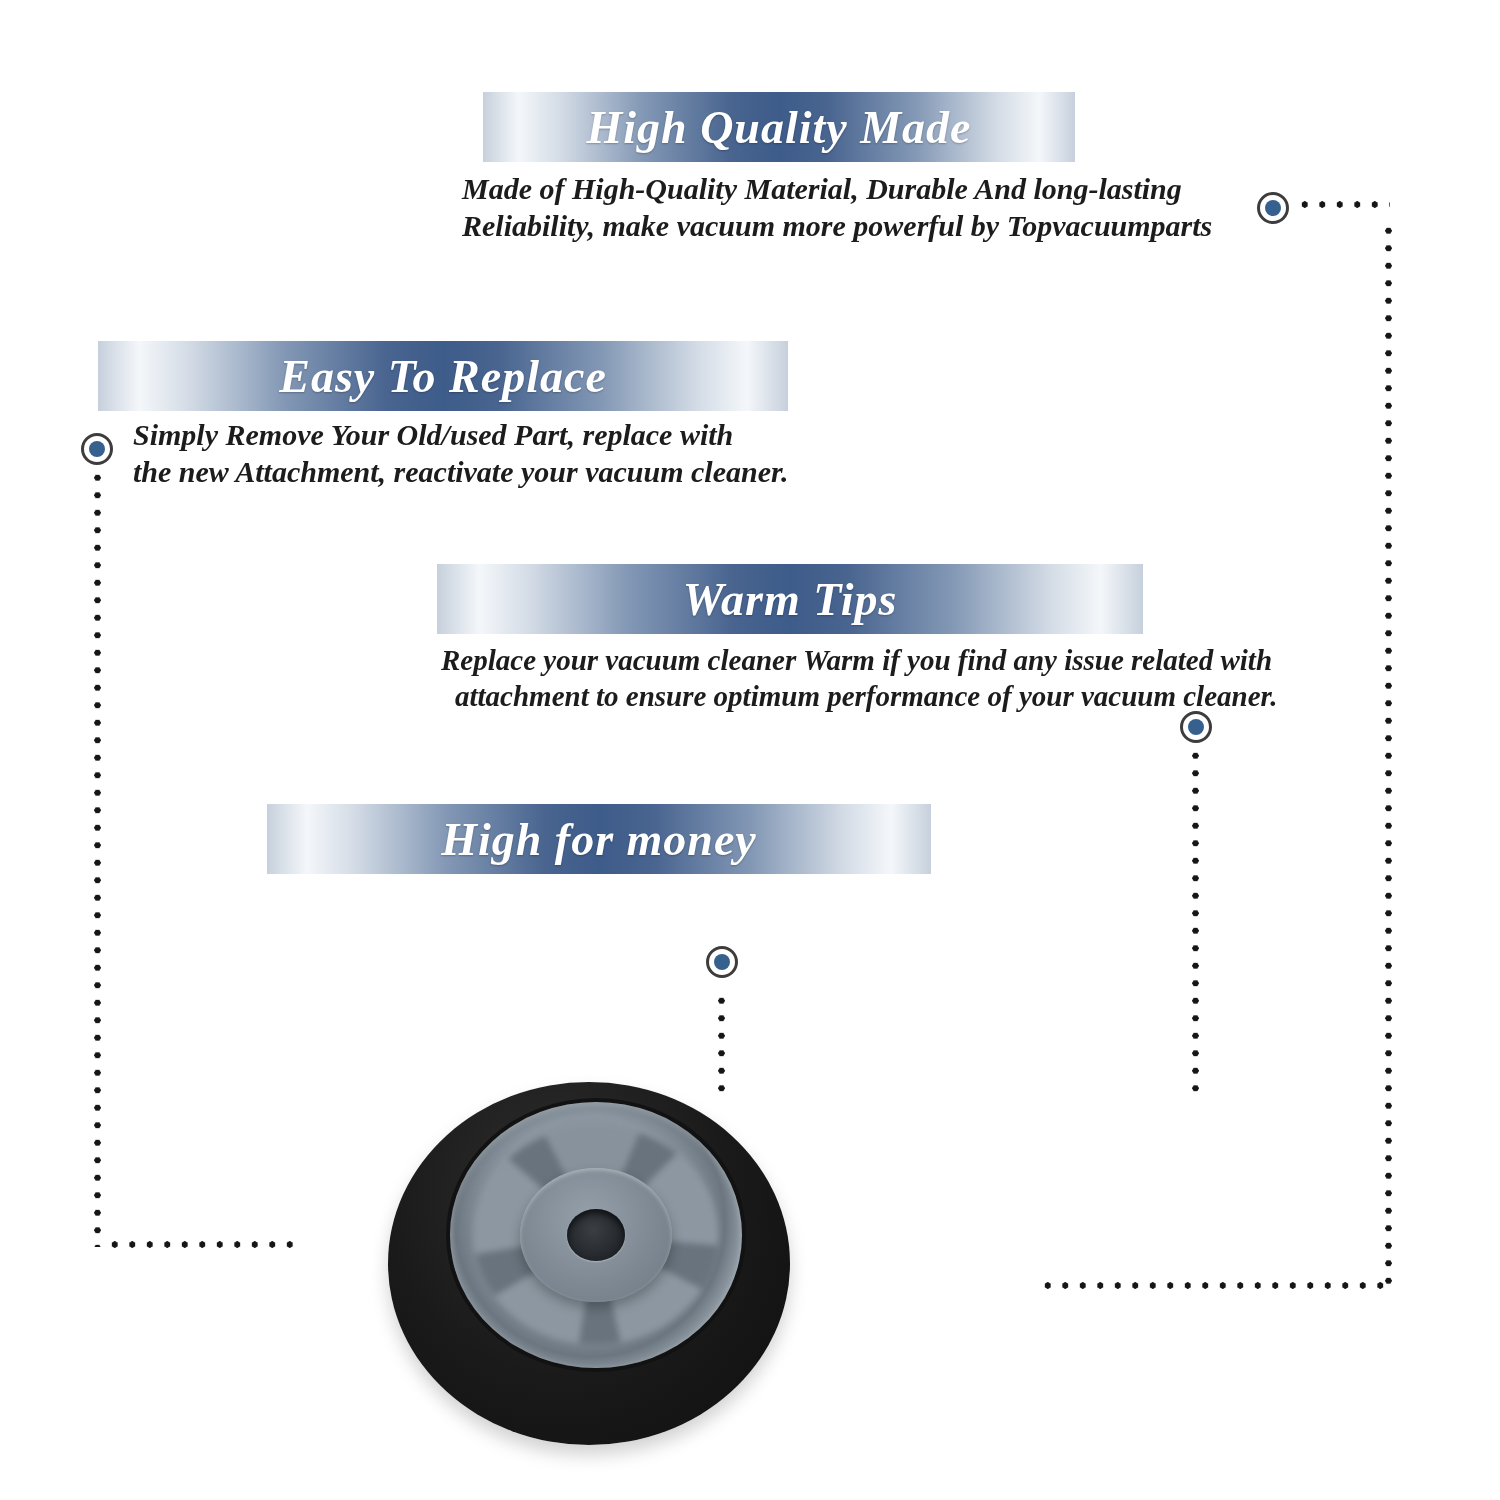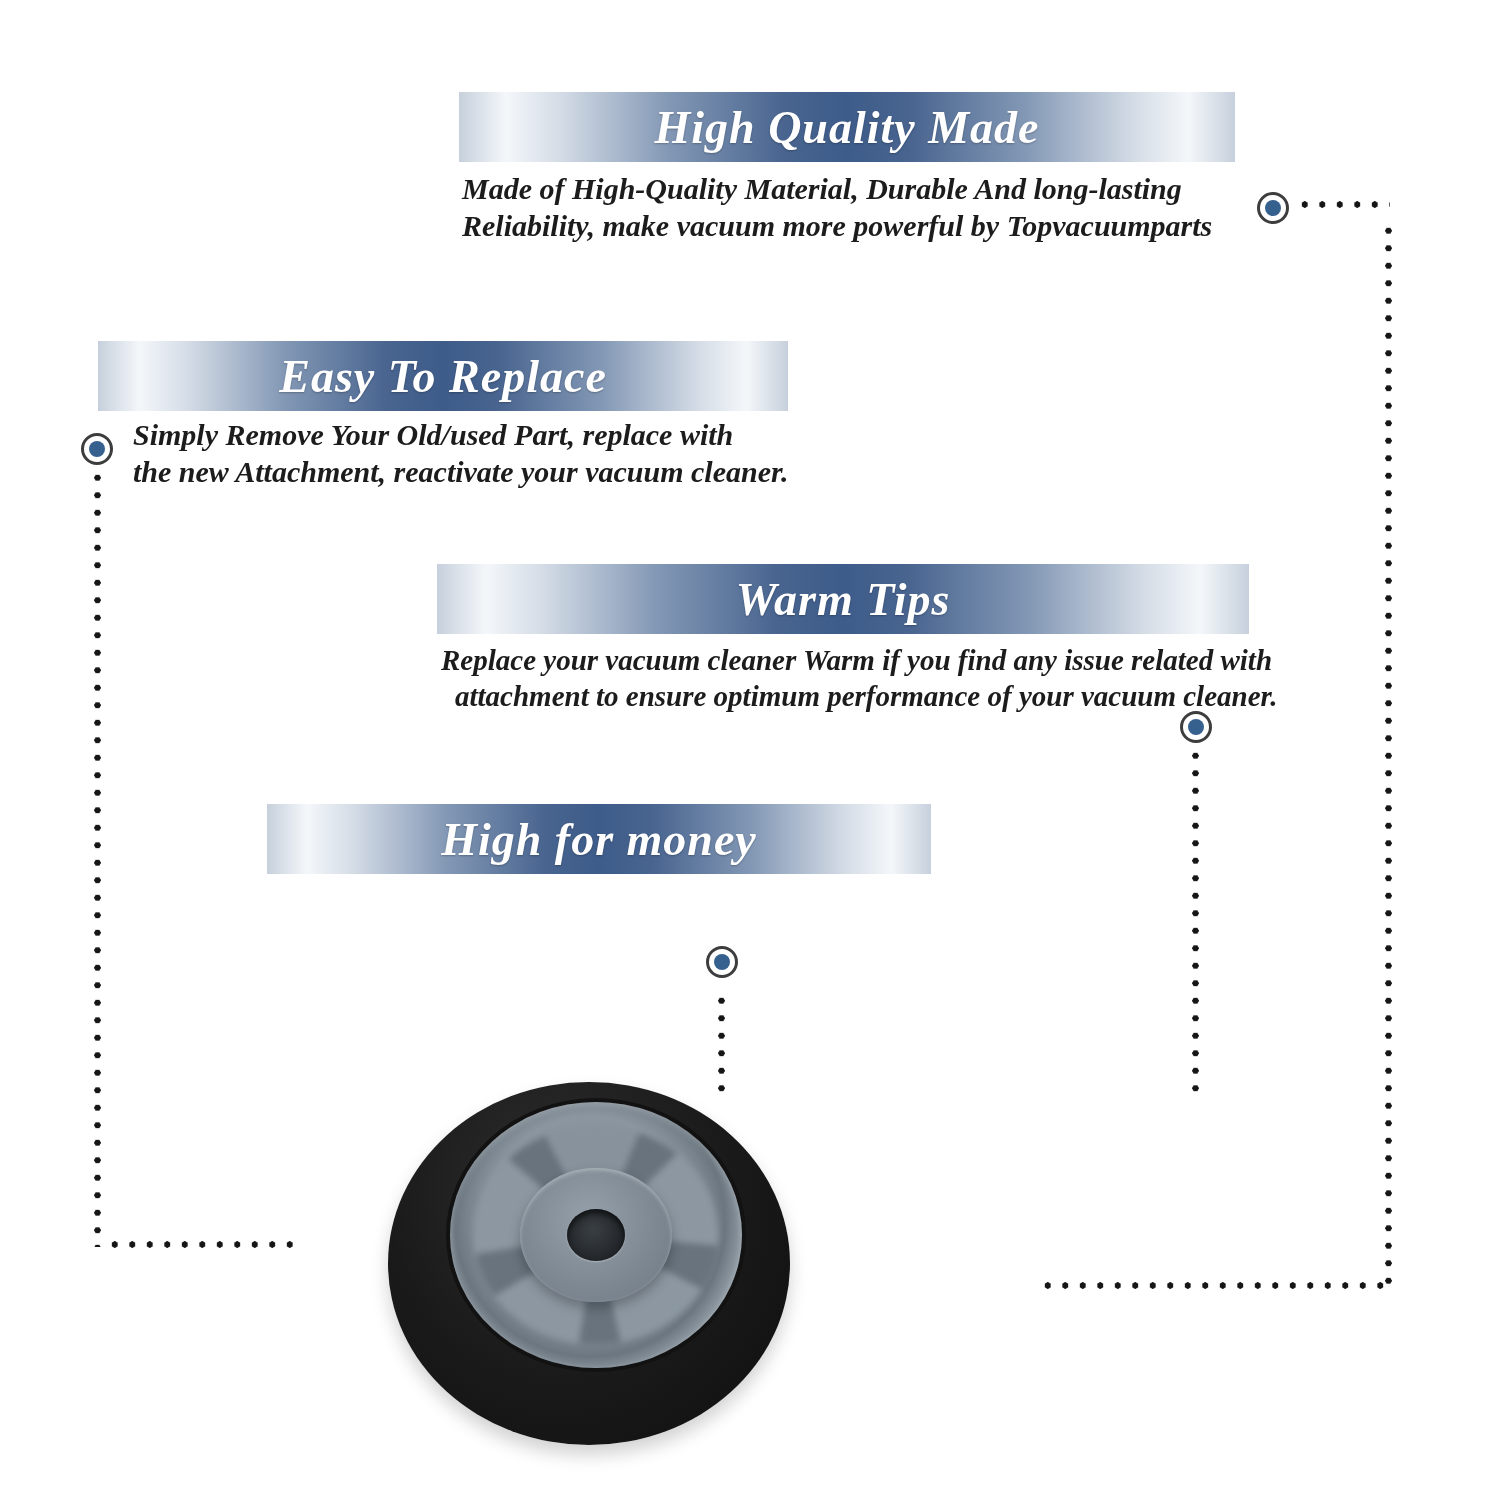--- a/index.html
+++ b/index.html
@@ -59,21 +59,21 @@
     box-shadow:0 6px 12px rgba(0,0,0,0.25), inset 0 2px 4px rgba(255,255,255,0.35);}
   .hole{left:50%;top:50%;transform:translate(-50%,-50%);width:58px;height:52px;border-radius:50%;
     background:radial-gradient(circle at 45% 40%,#3a3f44 0%,#22262a 70%);
     box-shadow:inset 0 4px 7px rgba(0,0,0,0.65), 0 1px 2px rgba(255,255,255,0.35);}
 </style>
 </head>
 <body>
 
 <div class="canvas" style="--banner-blue: #3e5c8a; --marker-blue: #36618f; --dot-color: #161616; --text-color: #1c1c1c;">
 
-  <div class="banner" style="left:459px;top:92px;width:776px;">
+  <div class="banner" style="left:483px;top:92px;width:592px;">
     <span>High Quality Made</span>
   </div>
   <div class="para p1">
     <span class="line">Made of High-Quality Material, Durable And long-lasting</span>
     <span class="line">Reliability, make vacuum more powerful by Topvacuumparts</span>
   </div>
   <div class="marker" style="left:1257px;top:192px;"></div>
   <div class="dotline h" style="left:1294px;top:201px;width:96px;"></div>
   <div class="dotline v" style="left:1385px;top:220px;height:1064px;"></div>
   <div class="dotline h" style="left:1037px;top:1282px;width:352px;"></div>
@@ -82,21 +82,21 @@
     <span>Easy To Replace</span>
   </div>
   <div class="para p2">
     <span class="line">Simply Remove Your Old/used Part, replace with</span>
     <span class="line">the new Attachment, reactivate your vacuum cleaner.</span>
   </div>
   <div class="marker" style="left:81px;top:433px;"></div>
   <div class="dotline v" style="left:94px;top:467px;height:780px;"></div>
   <div class="dotline h" style="left:104px;top:1241px;width:196px;"></div>
 
-  <div class="banner" style="left:437px;top:564px;width:812px;text-align:right;">
+  <div class="banner" style="left:437px;top:564px;width:706px;text-align:right;">
     <span>Warm Tips</span>
   </div>
   <div class="para p3">
     <span class="line">Replace your vacuum cleaner Warm if you find any issue related with</span>
     <span class="line">attachment to ensure optimum performance of your vacuum cleaner.</span>
   </div>
   <div class="marker" style="left:1180px;top:711px;"></div>
   <div class="dotline v" style="left:1192px;top:745px;height:352px;"></div>
 
   <div class="banner" style="left:267px;top:804px;width:664px;">

